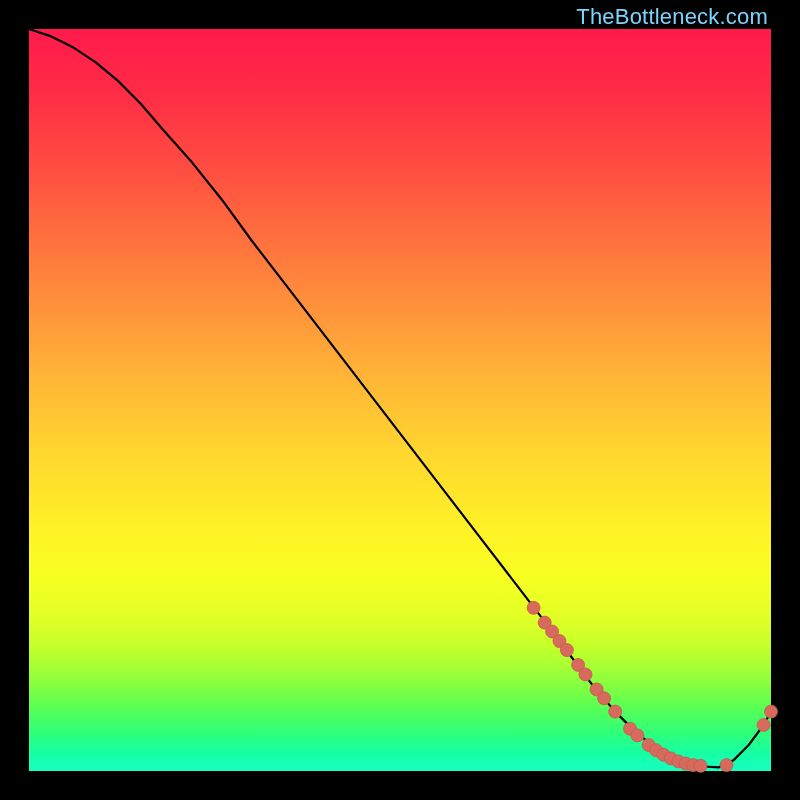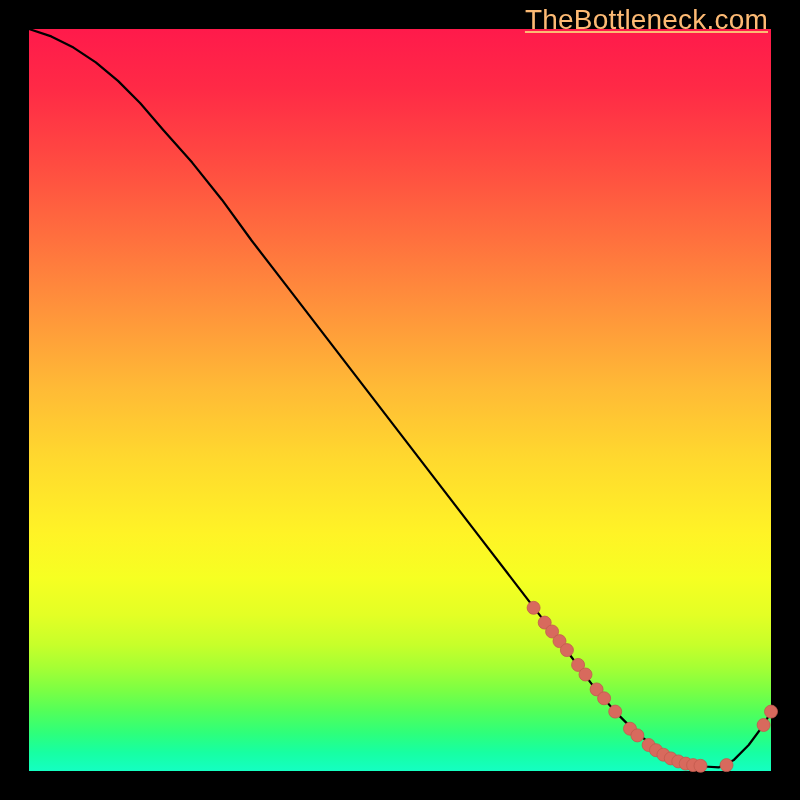--- a/index.html
+++ b/index.html
@@ -40,26 +40,25 @@
       #52ff5a 92%,
       #2dff7c 95%,
       #17ffa2 97.5%,
       #14ffc2 100%
     );
   }
   .watermark {
     position: absolute;
     top: 4px;
     right: 32px;
-    color: #fdba74;
-    font-size: 28px;
+    color: #7dd3fc;
+    font-size: 22px;
     font-weight: 500;
     letter-spacing: 0.2px;
     pointer-events: none;
-    text-decoration: underline;
   }
   svg.overlay {
     position: absolute;
     left: 0;
     top: 0;
     width: 800px;
     height: 800px;
     pointer-events: none;
   }
 </style>

